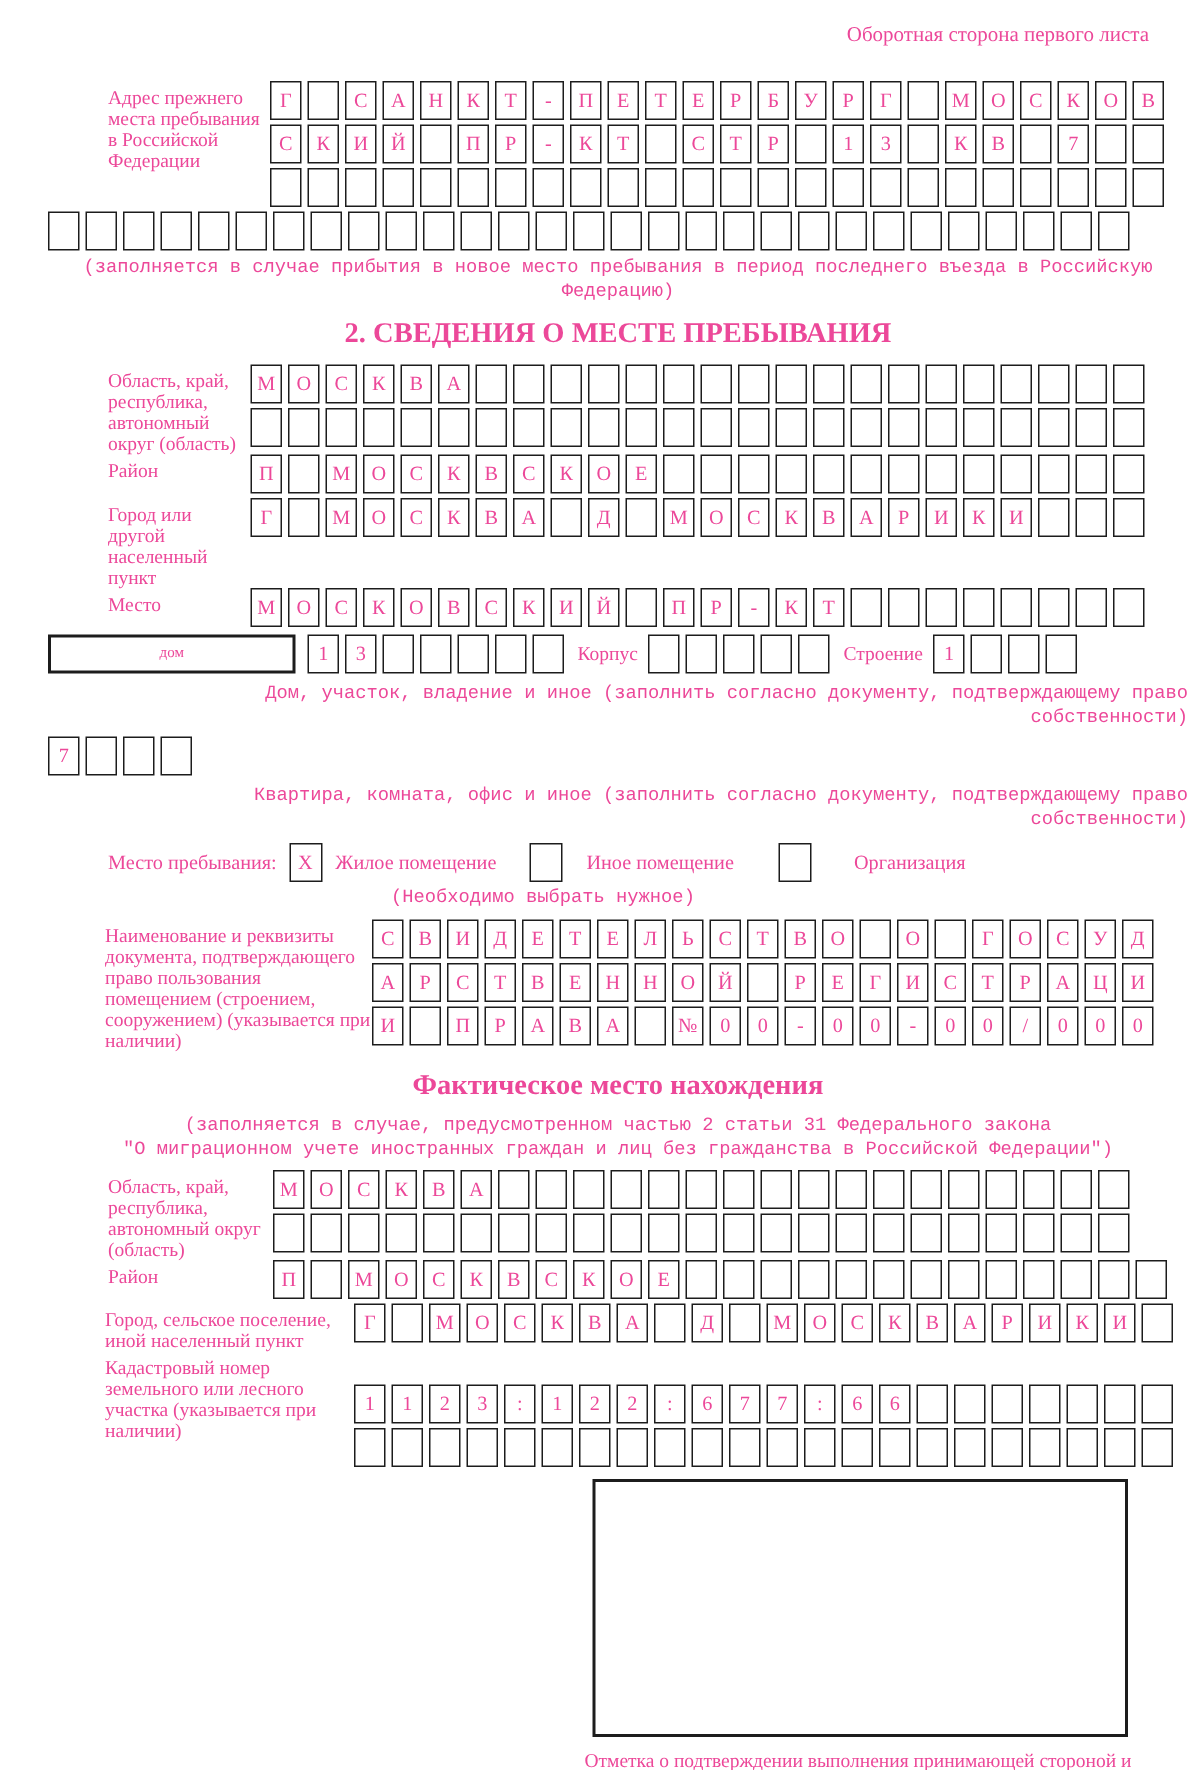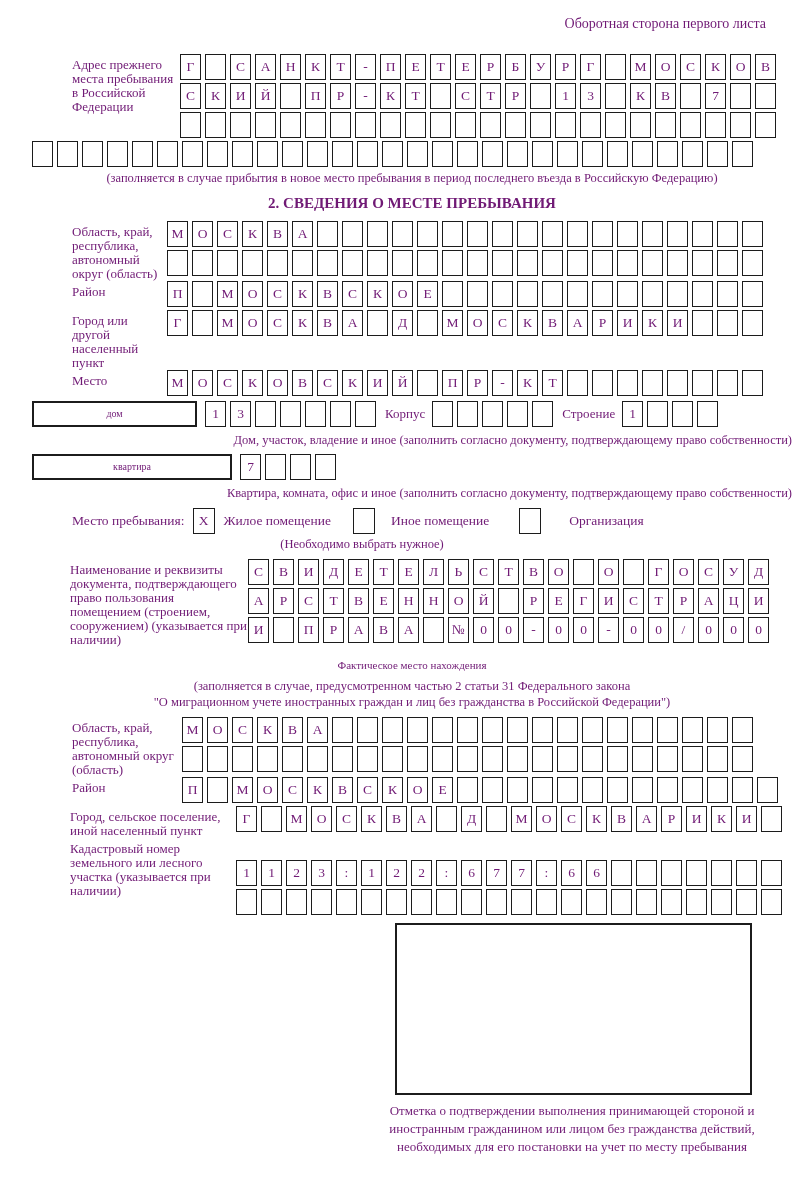--- a/index.html
+++ b/index.html
@@ -1,32 +1,32 @@
 <!DOCTYPE html>
 <html><head>
 <meta charset="utf-8">
 <style>
   html,body{margin:0;padding:0;background:#fff;}
   .page{width:800px;height:1180px;box-sizing:border-box;padding:16px 8px 0 32px;
-        font-family:"Liberation Serif","DejaVu Serif",serif;color:#701a75;overflow:hidden;}
+        font-family:"Liberation Serif","DejaVu Serif",serif;color:#ec4899;overflow:hidden;}
   .header-note{text-align:right;font-size:14px;padding-right:26px;margin-bottom:22px;}
   .form-row{display:flex;align-items:flex-start;}
   .row-label{box-sizing:border-box;flex-shrink:0;padding-left:40px;font-size:13px;line-height:14px;padding-top:4px;}
   .lbl-148{width:148px;}
   .lbl-135{width:135px;}
   .lbl-216{width:216px;padding-left:38px;}
   .lbl-150{width:150px;}
   .lbl-204{width:204px;padding-left:38px;}
   .cells{display:flex;gap:4px;margin-bottom:3px;}
   .cell{box-sizing:border-box;width:21px;height:26px;border:1.6px solid #1c1c1c;
         font-size:13.5px;line-height:23px;text-align:center;flex-shrink:0;}
-  .note{font-size:12.5px;line-height:1.3;}
+  .note{font-size:12.5px;line-height:1.3;font-family:Liberation Mono, monospace;}
   .center{text-align:center;}
-  .section-title{text-align:center;font-weight:bold;font-size:15px;margin:9px 0 9px;}
-  .sub-title{text-align:center;font-weight:normal;font-size:11px;margin:12px 0 7px;}
+  .section-title{text-align:center;font-weight:bold;font-size:19px;margin:9px 0 9px;}
+  .sub-title{text-align:center;font-weight:bold;font-size:19px;margin:12px 0 7px;}
   .wide-box{box-sizing:border-box;border:2px solid #1c1c1c;height:26px;line-height:22px;
             text-align:center;font-size:10px;flex-shrink:0;}
   .inline-label{font-size:13px;line-height:26px;white-space:nowrap;}
   .house-row,.apt-row{display:flex;align-items:flex-start;margin-top:2px;}
   .stay-row{display:flex;align-items:center;font-size:13.5px;margin-top:7px;padding-left:40px;}
   .checkbox{box-sizing:border-box;display:inline-block;width:22px;height:26px;flex-shrink:0;
             border:1.6px solid #1c1c1c;text-align:center;line-height:23px;font-size:13.5px;}
   .choose-note{width:300px;margin-left:180px;text-align:center;margin-top:2px;}
   .doc-block{margin-top:7px;}
   .note-indent{padding-left:38px;margin:2px 0 5px;text-align:right;}
@@ -331,21 +331,20 @@
     <div class="cells">
         <span class="cell">1</span>
         <span class="cell"></span>
         <span class="cell"></span>
         <span class="cell"></span>
       </div>
   </div>
   <div class="note note-indent">Дом, участок, владение и иное (заполнить согласно документу, подтверждающему право собственности)</div>
 
   <div class="apt-row">
-    <div class="wide-box" style="width:200px;margin-right:8px;">квартира</div>
     <div class="cells">
         <span class="cell">7</span>
         <span class="cell"></span>
         <span class="cell"></span>
         <span class="cell"></span>
       </div>
   </div>
   <div class="note note-indent">Квартира, комната, офис и иное (заполнить согласно документу, подтверждающему право собственности)</div>
 
   <div class="stay-row">

